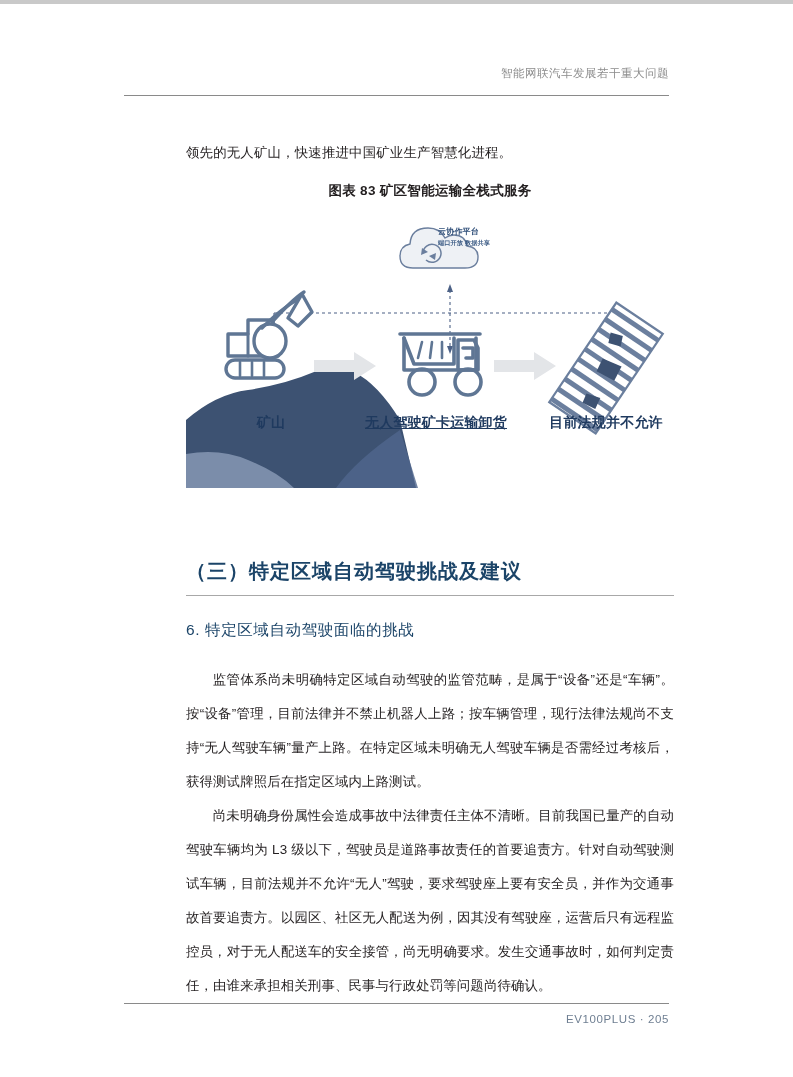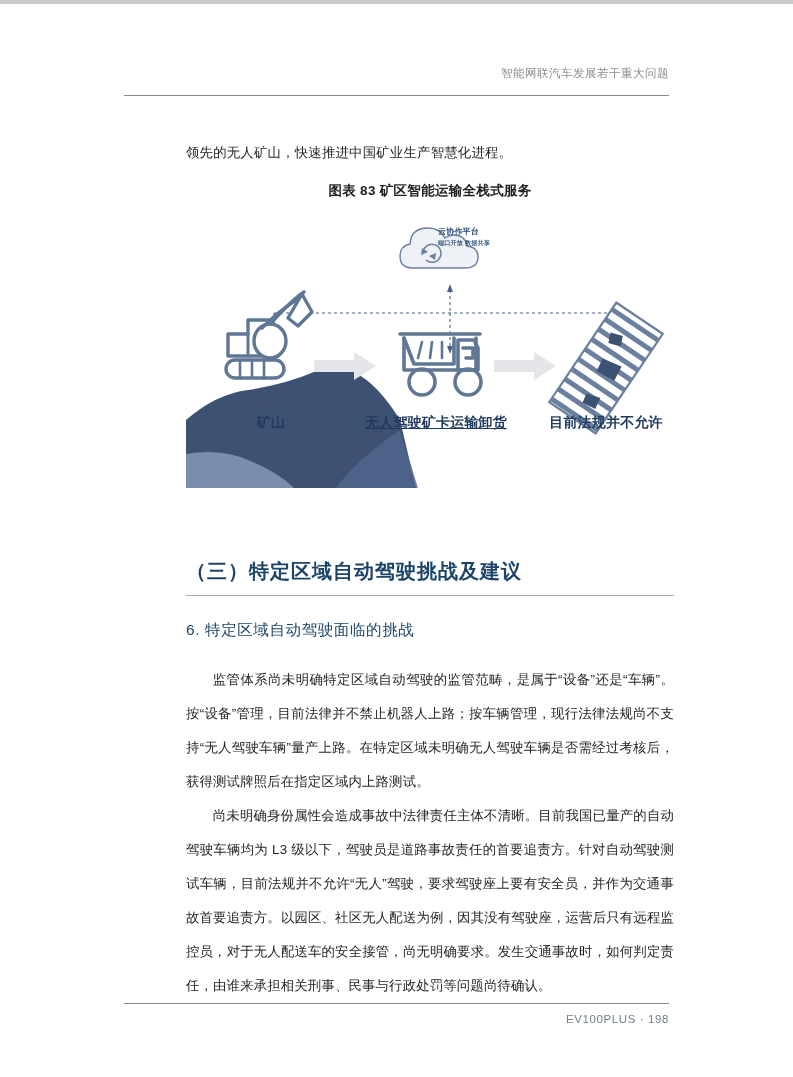--- a/index.html
+++ b/index.html
@@ -269,14 +269,14 @@
     <div class="h-section">（三）特定区域自动驾驶挑战及建议</div>
     <div class="h-rule"></div>
 
     <div class="h-sub">6. 特定区域自动驾驶面临的挑战</div>
 
     <p class="para after-sub">监管体系尚未明确特定区域自动驾驶的监管范畴，是属于“设备”还是“车辆”。按“设备”管理，目前法律并不禁止机器人上路；按车辆管理，现行法律法规尚不支持“无人驾驶车辆”量产上路。在特定区域未明确无人驾驶车辆是否需经过考核后，获得测试牌照后在指定区域内上路测试。</p>
     <p class="para">尚未明确身份属性会造成事故中法律责任主体不清晰。目前我国已量产的自动驾驶车辆均为 L3 级以下，驾驶员是道路事故责任的首要追责方。针对自动驾驶测试车辆，目前法规并不允许“无人”驾驶，要求驾驶座上要有安全员，并作为交通事故首要追责方。以园区、社区无人配送为例，因其没有驾驶座，运营后只有远程监控员，对于无人配送车的安全接管，尚无明确要求。发生交通事故时，如何判定责任，由谁来承担相关刑事、民事与行政处罚等问题尚待确认。</p>
   </div>
 
   <div class="rule-bottom"></div>
-  <div class="footer">EV100PLUS · 198</div>
+  <div class="footer">EV100PLUS · 205</div>
 </div>
 
 </body></html>

